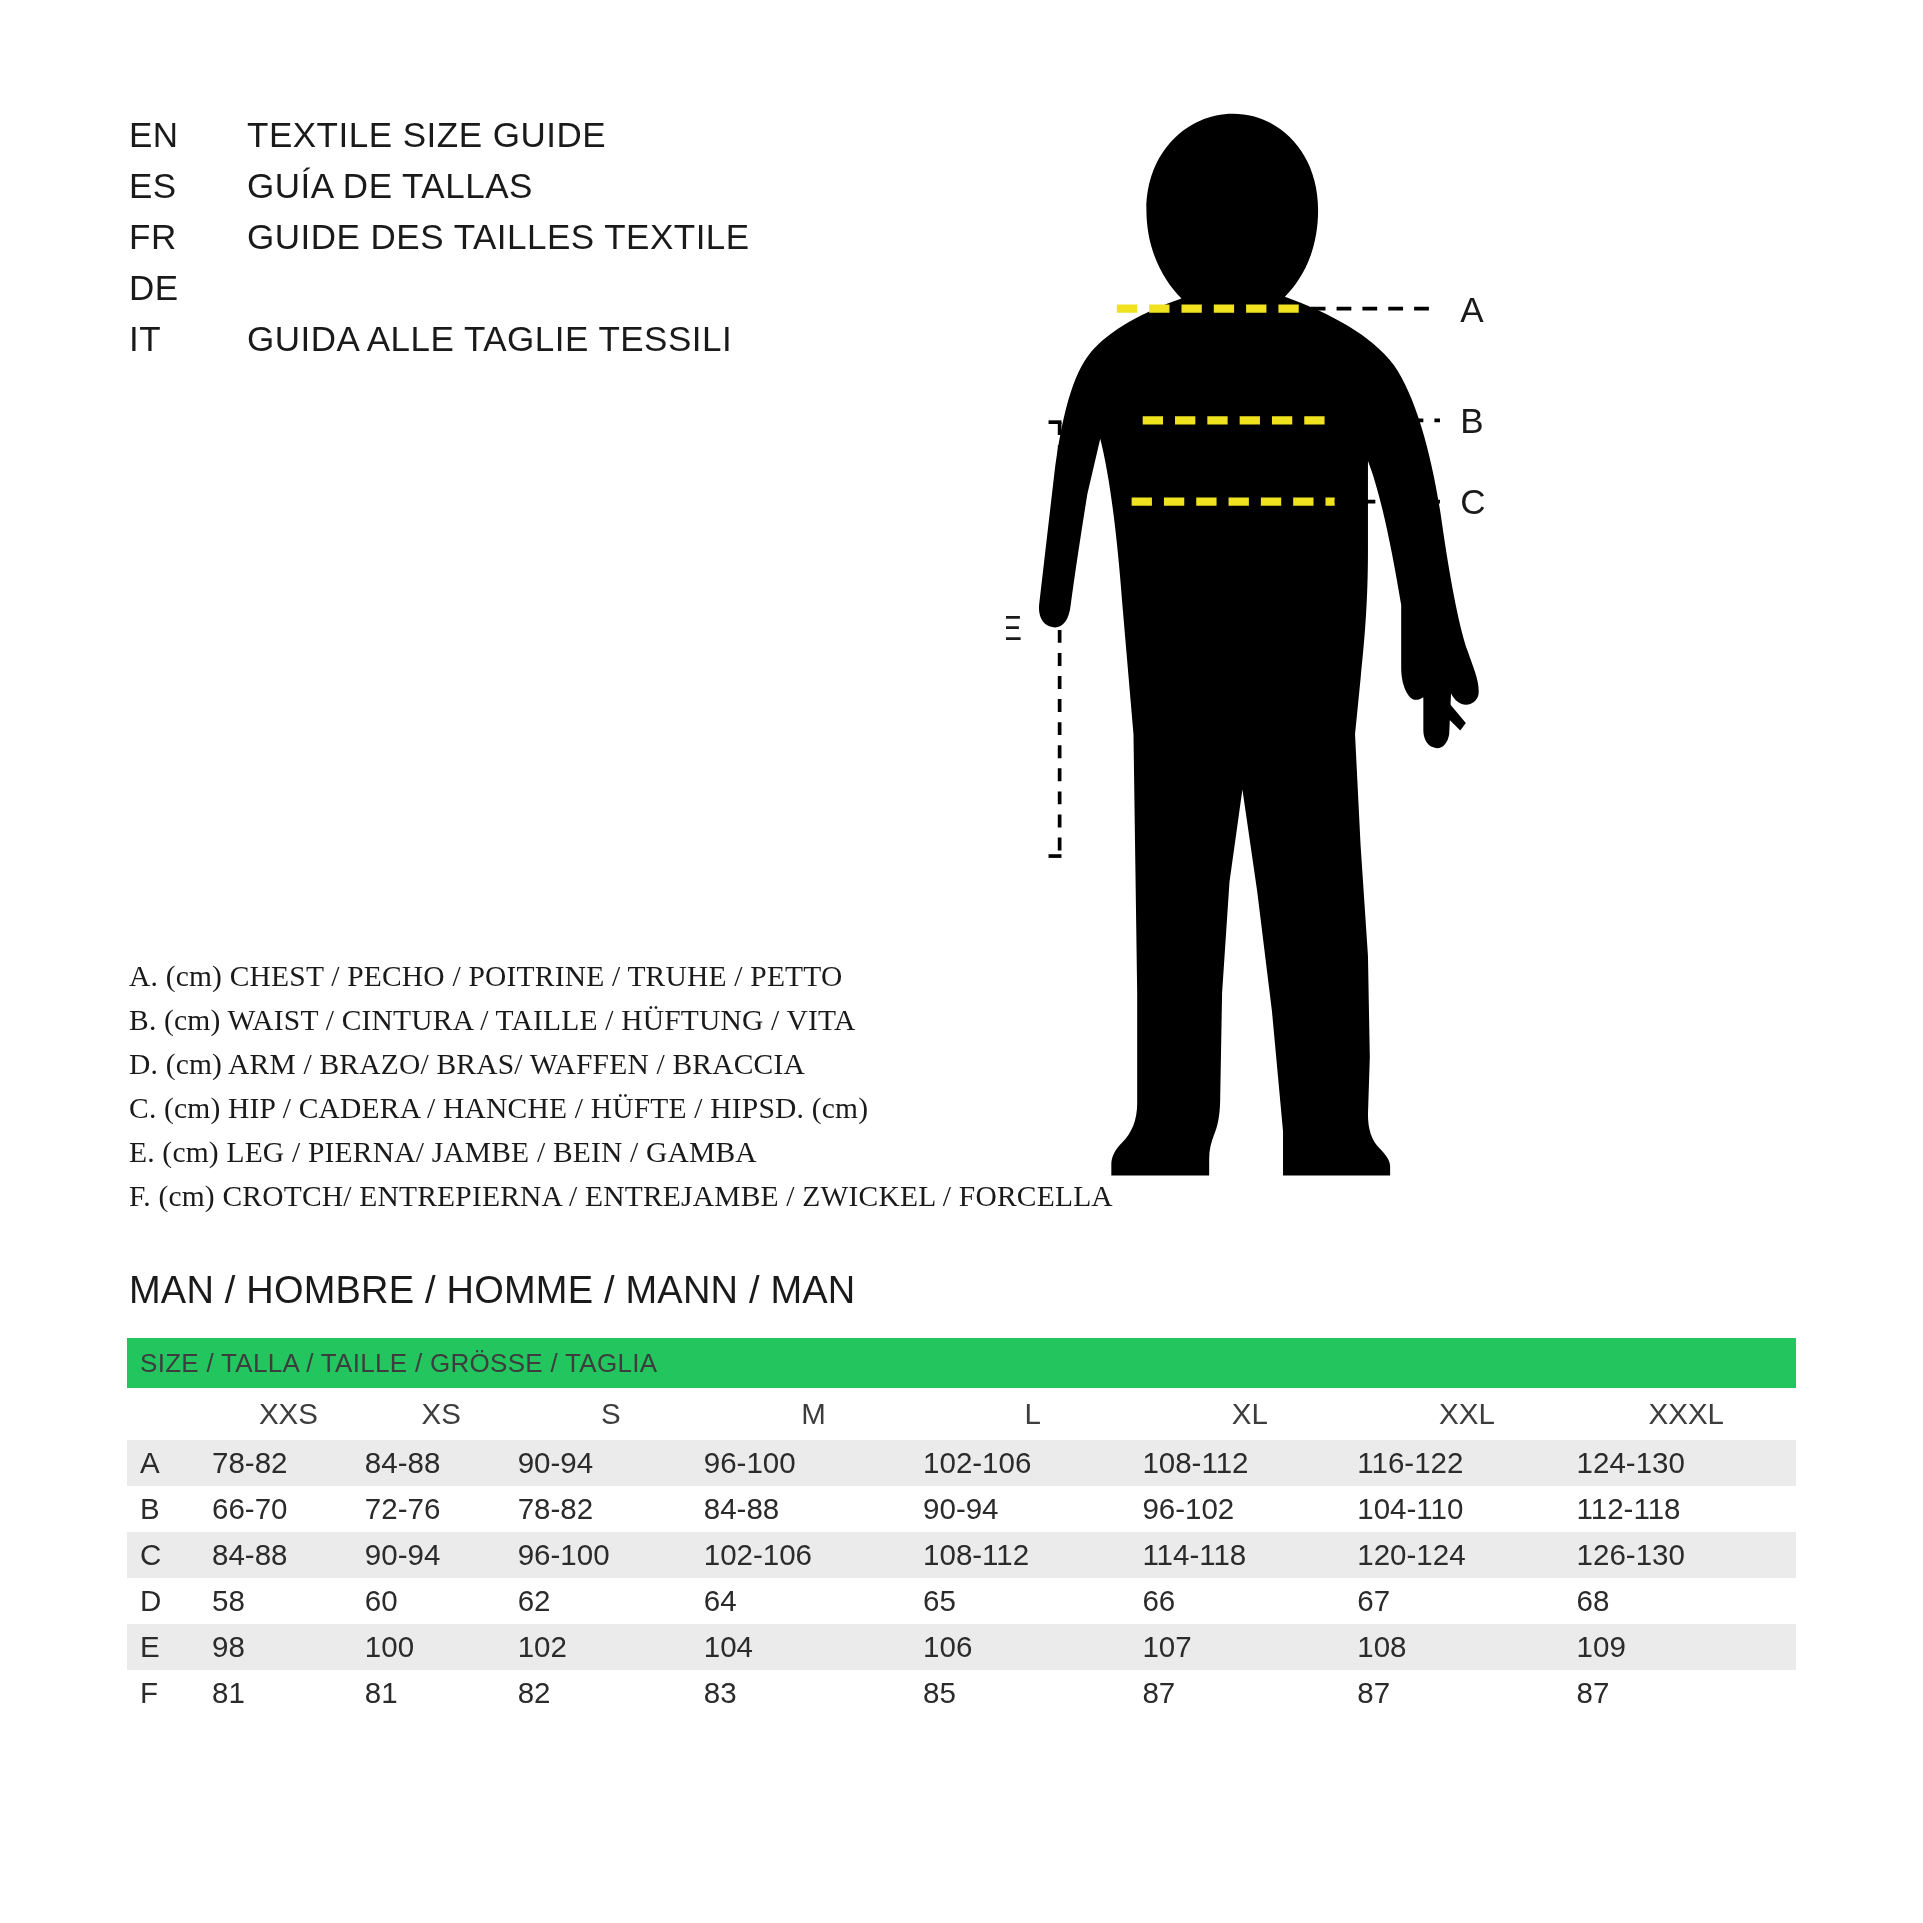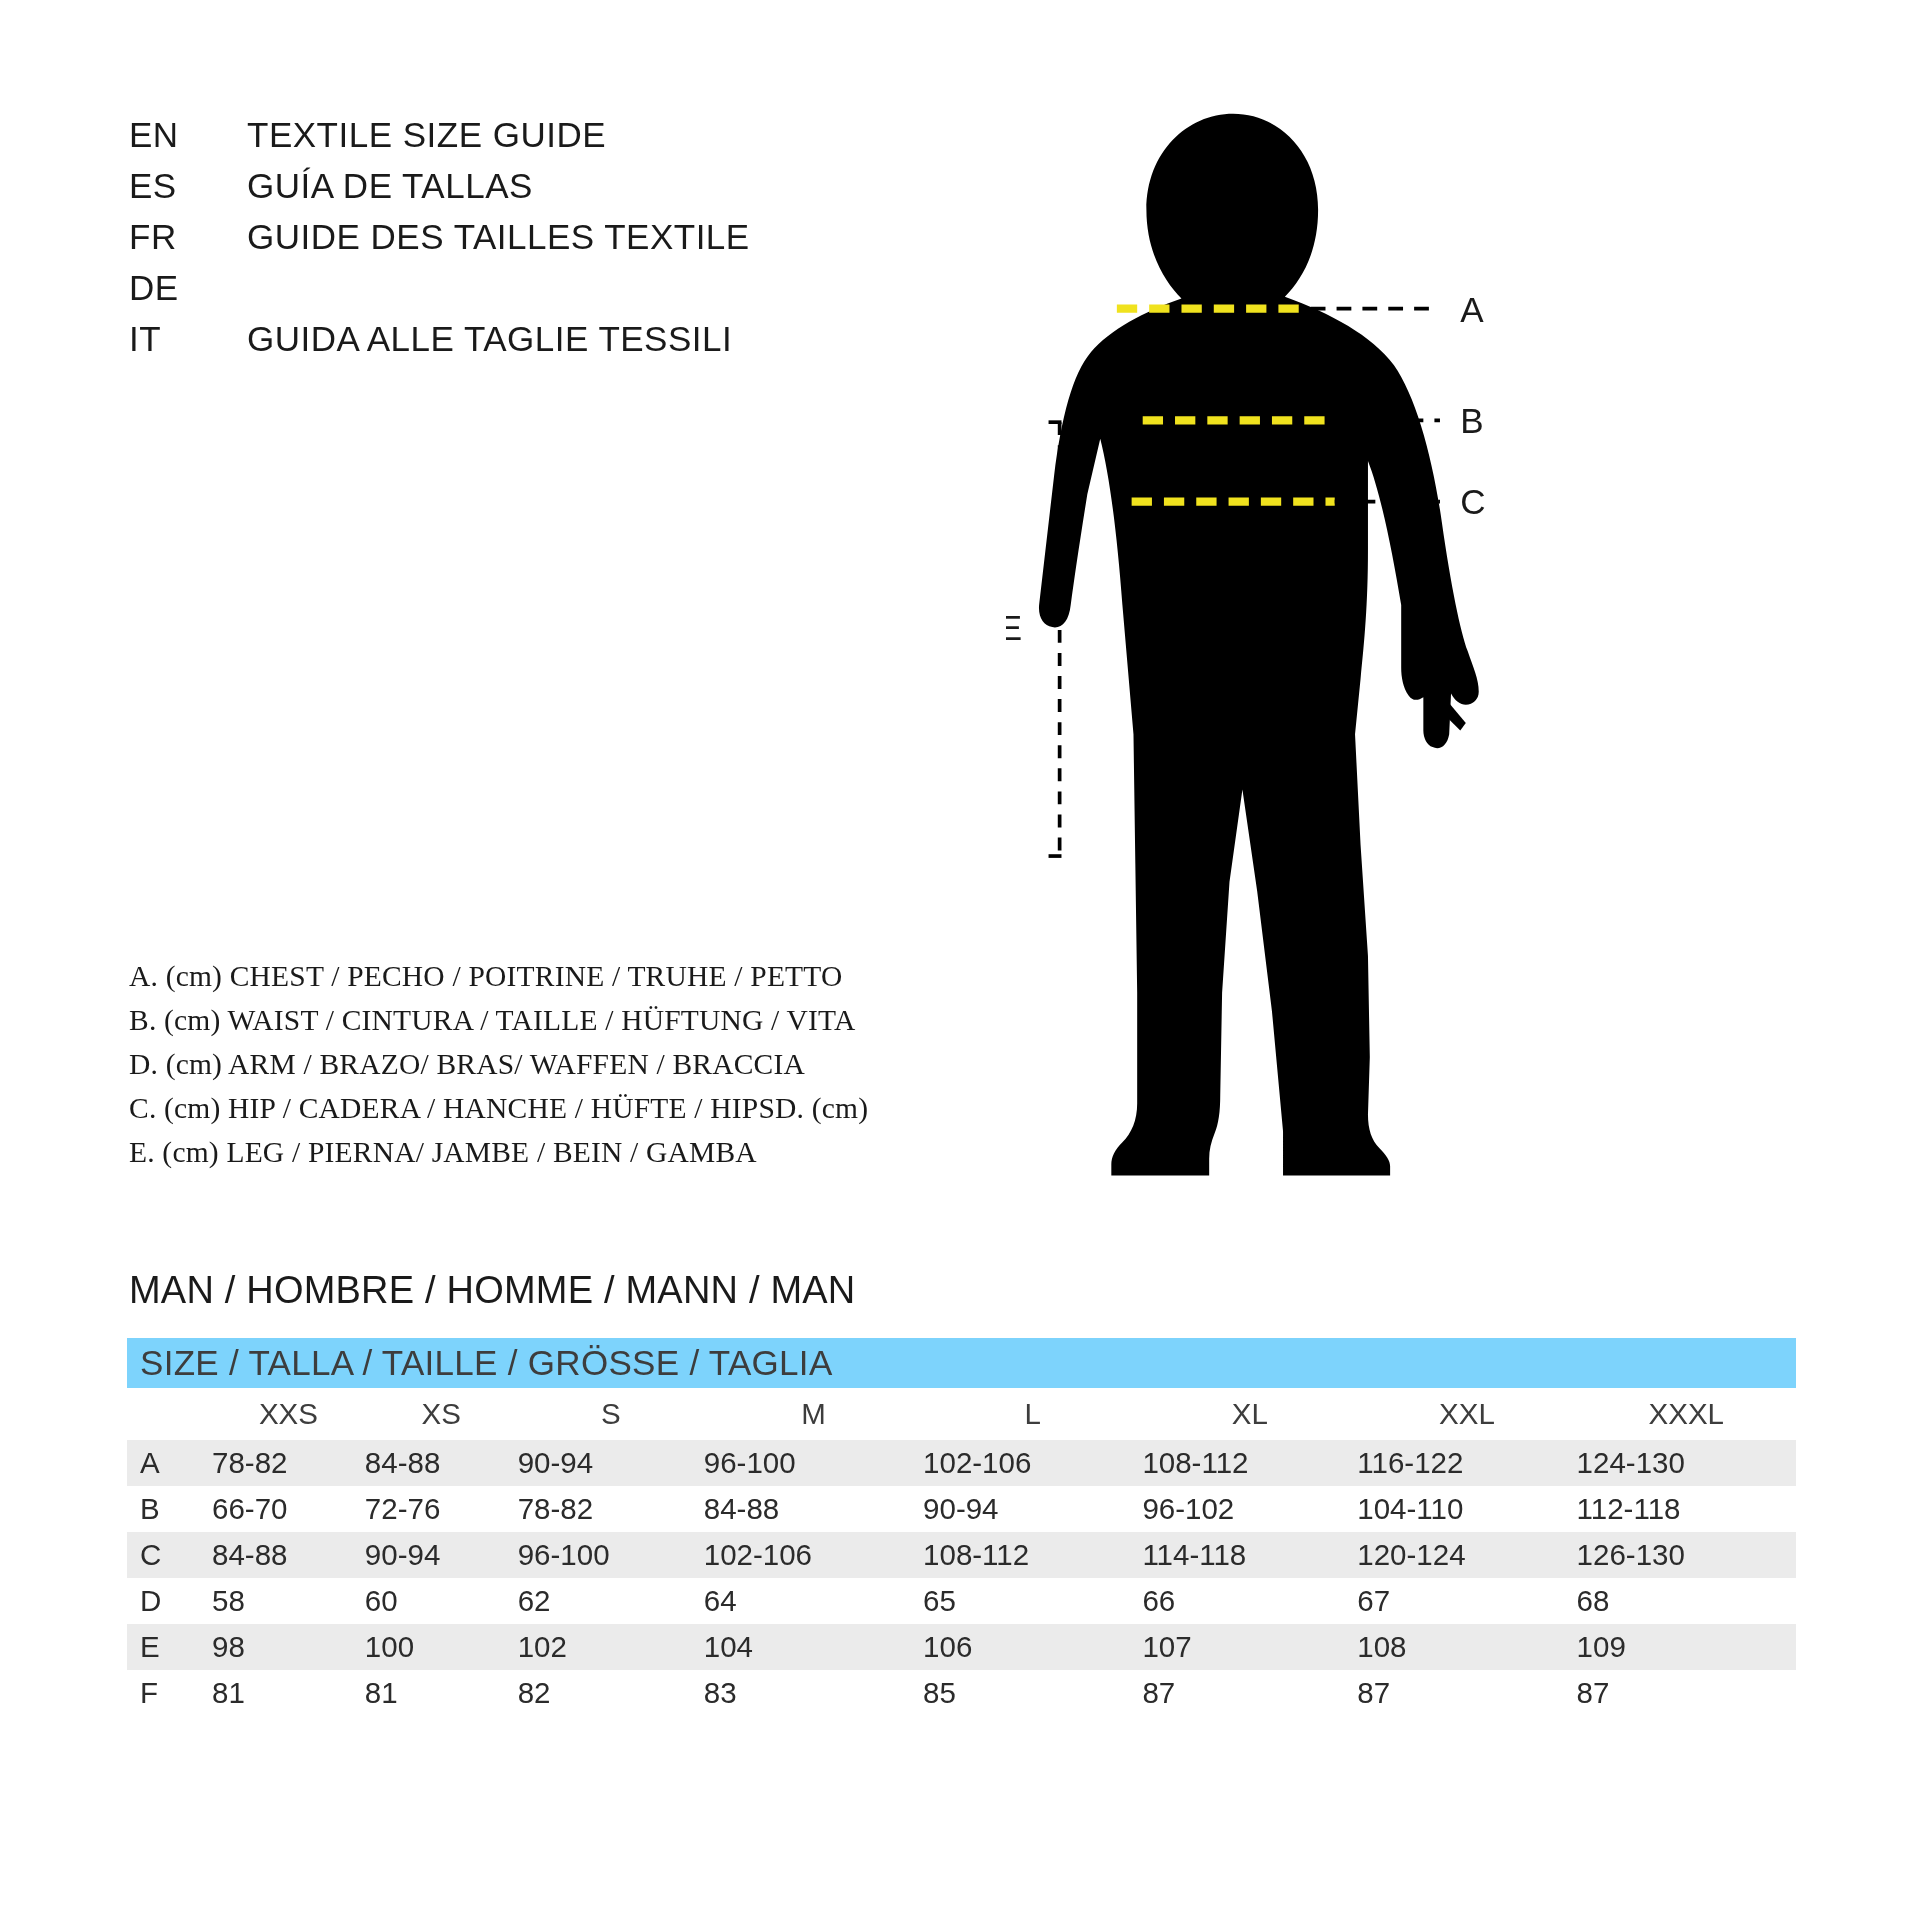--- a/index.html
+++ b/index.html
@@ -84,26 +84,26 @@
     width: 100%;
     font-size: 29px;
   }
   table td, table th {
     padding: 0;
     font-weight: normal;
     height: 46px;
     vertical-align: middle;
   }
   .hdr-band td {
-    background: #7dd3fc;
+    background: #22c55e;
     color: #3d3d3d;
     height: 50px;
     text-align: left;
     padding-left: 13px;
-    font-size: 35px;
+    font-size: 26px;
     letter-spacing: 0.3px;
   }
   .col-label {
     width: 72px;
     text-align: left;
     padding-left: 13px !important;
     color: #3d3d3d;
   }
   .size-row td {
     text-align: center;
@@ -148,20 +148,21 @@
     <span class="title-text">GUIDA ALLE TAGLIE TESSILI</span>
   </div>
 </div>
 
 <div class="legend">
   <div class="legend-row">A. (cm) CHEST / PECHO / POITRINE / TRUHE / PETTO</div>
   <div class="legend-row">B. (cm) WAIST / CINTURA / TAILLE / HÜFTUNG / VITA</div>
   <div class="legend-row">D. (cm) ARM / BRAZO/ BRAS/ WAFFEN / BRACCIA</div>
   <div class="legend-row">C. (cm) HIP / CADERA / HANCHE / HÜFTE / HIPSD. (cm)</div>
   <div class="legend-row">E. (cm) LEG / PIERNA/ JAMBE / BEIN / GAMBA</div>
+  <div class="legend-row">F. (cm) CROTCH/ ENTREPIERNA / ENTREJAMBE / ZWICKEL / FORCELLA</div>
 </div>
 
 <div class="gender-row">MAN / HOMBRE / HOMME / MANN / MAN</div>
 
 <div class="figure">
   <svg width="831" height="1117" viewBox="0 0 900 1210" xmlns="http://www.w3.org/2000/svg">
 
     <g>
       <path d="M152 132
                C152 70, 196 28, 246 28

